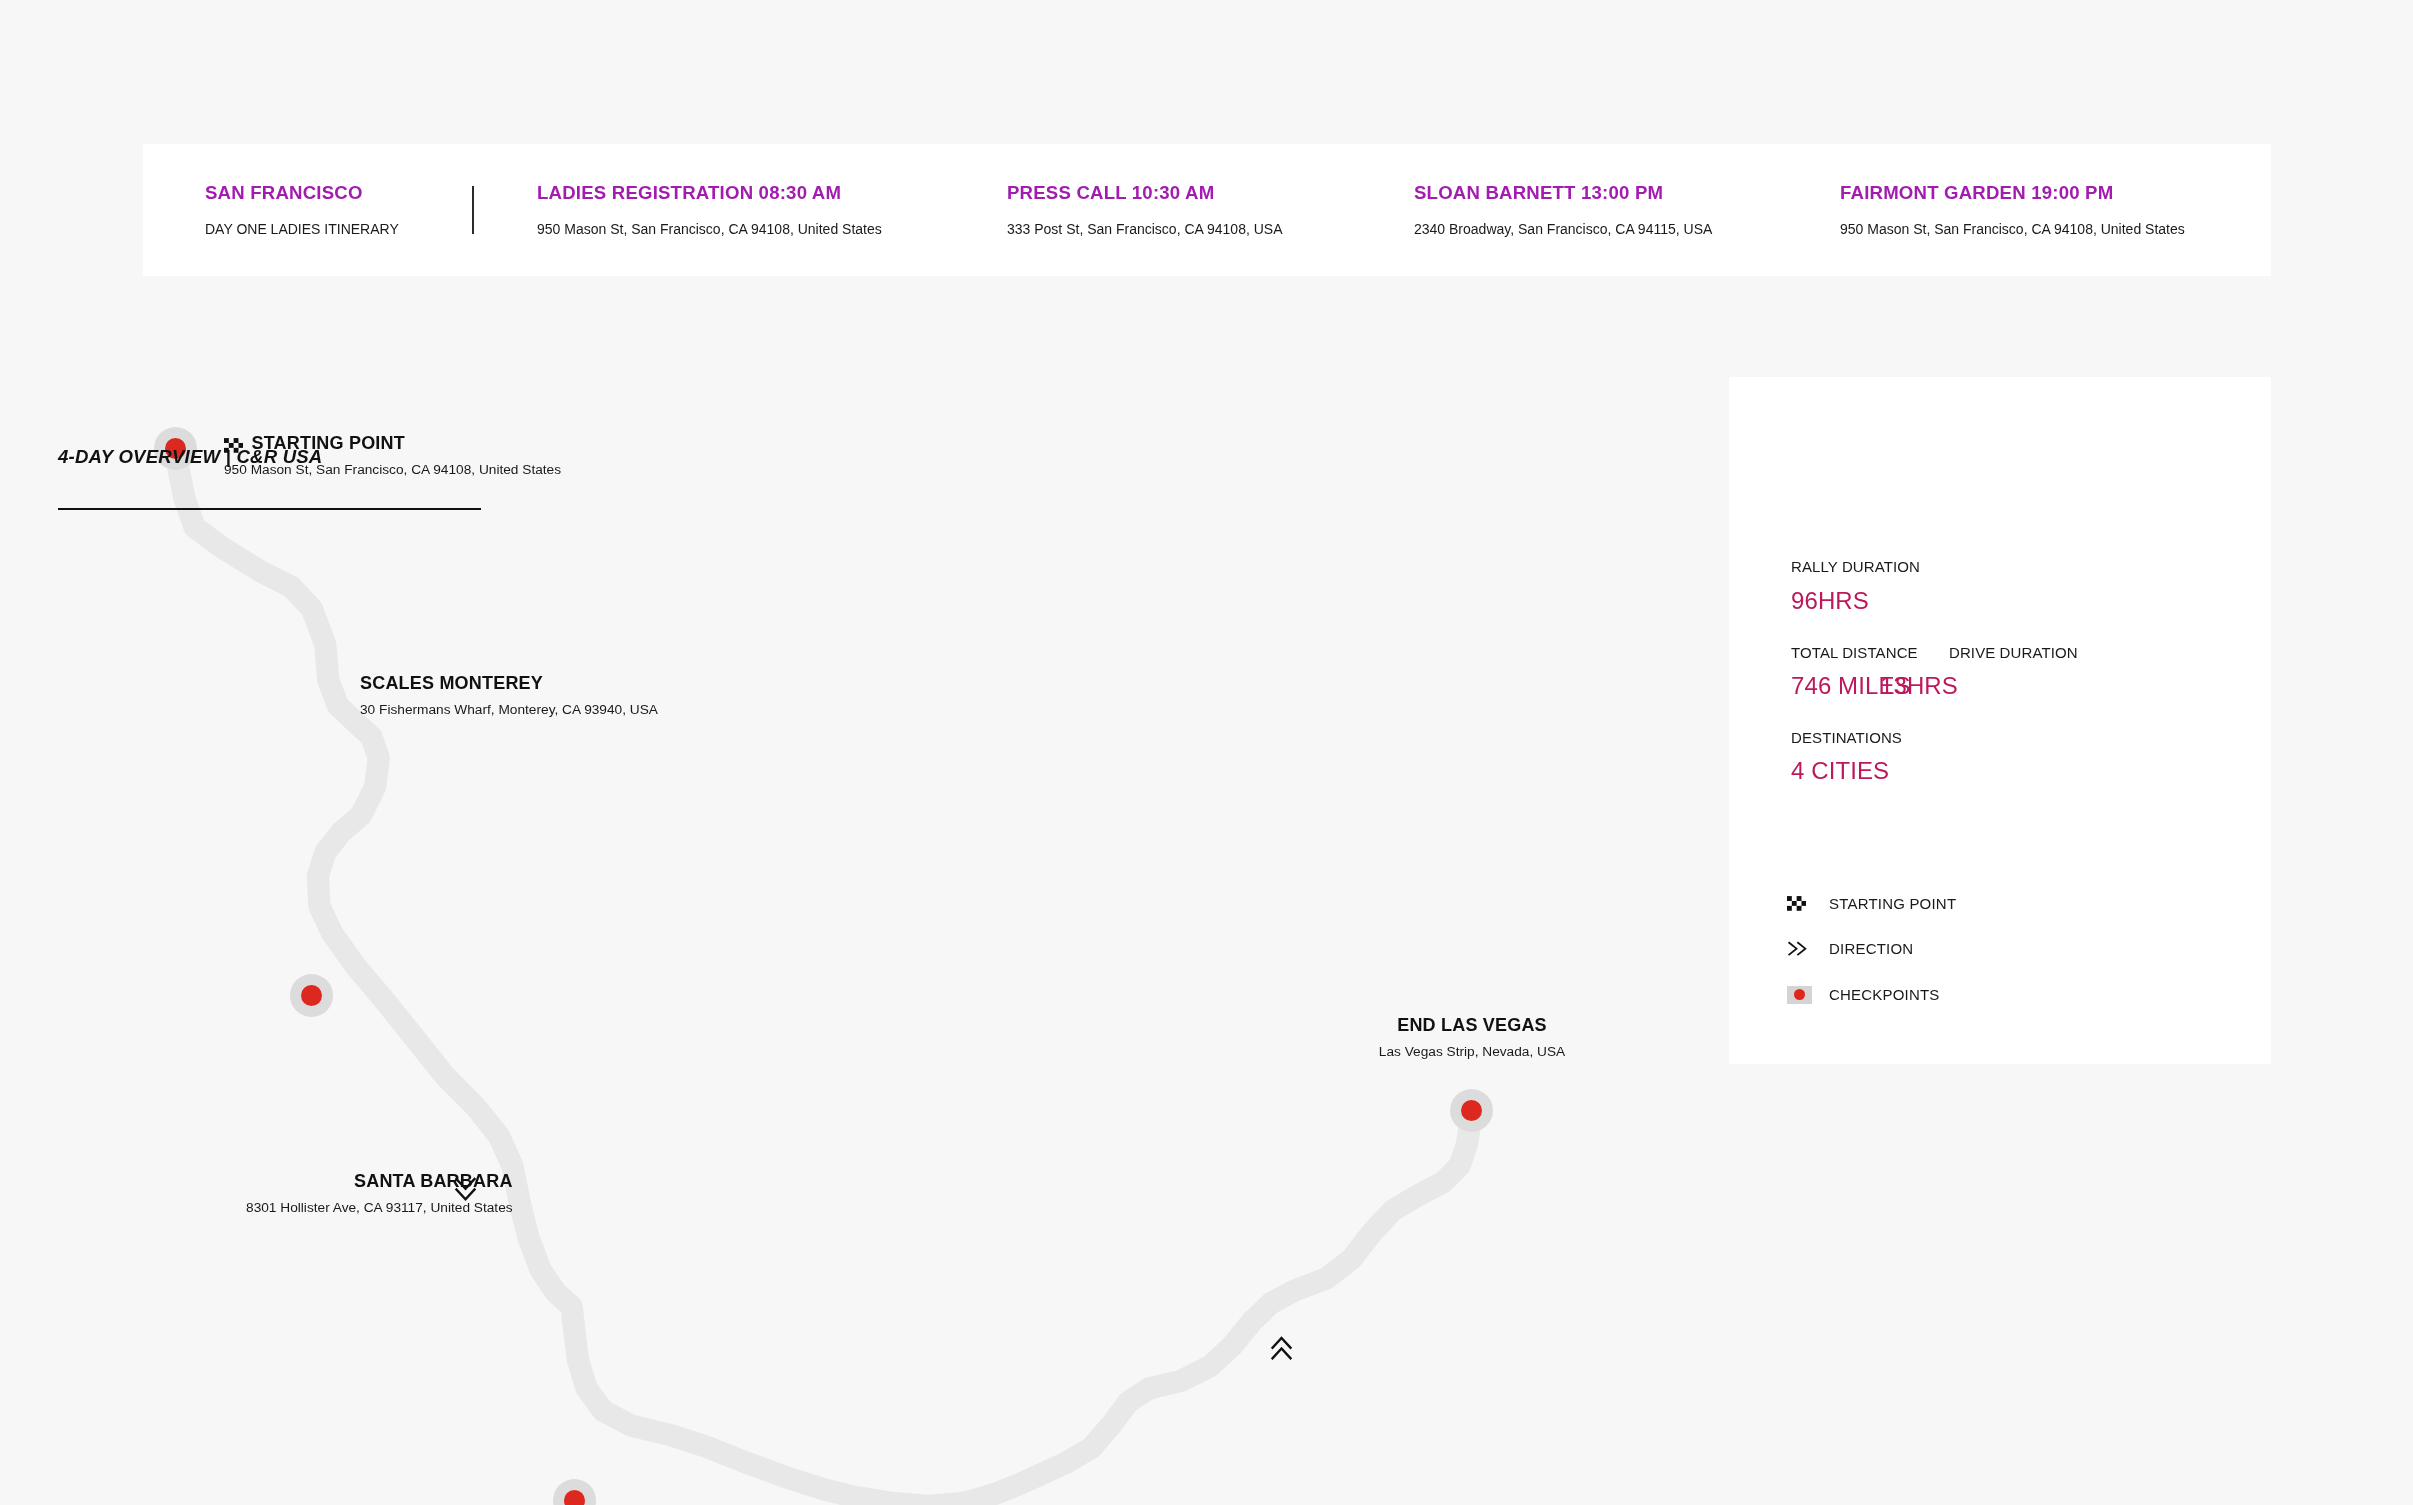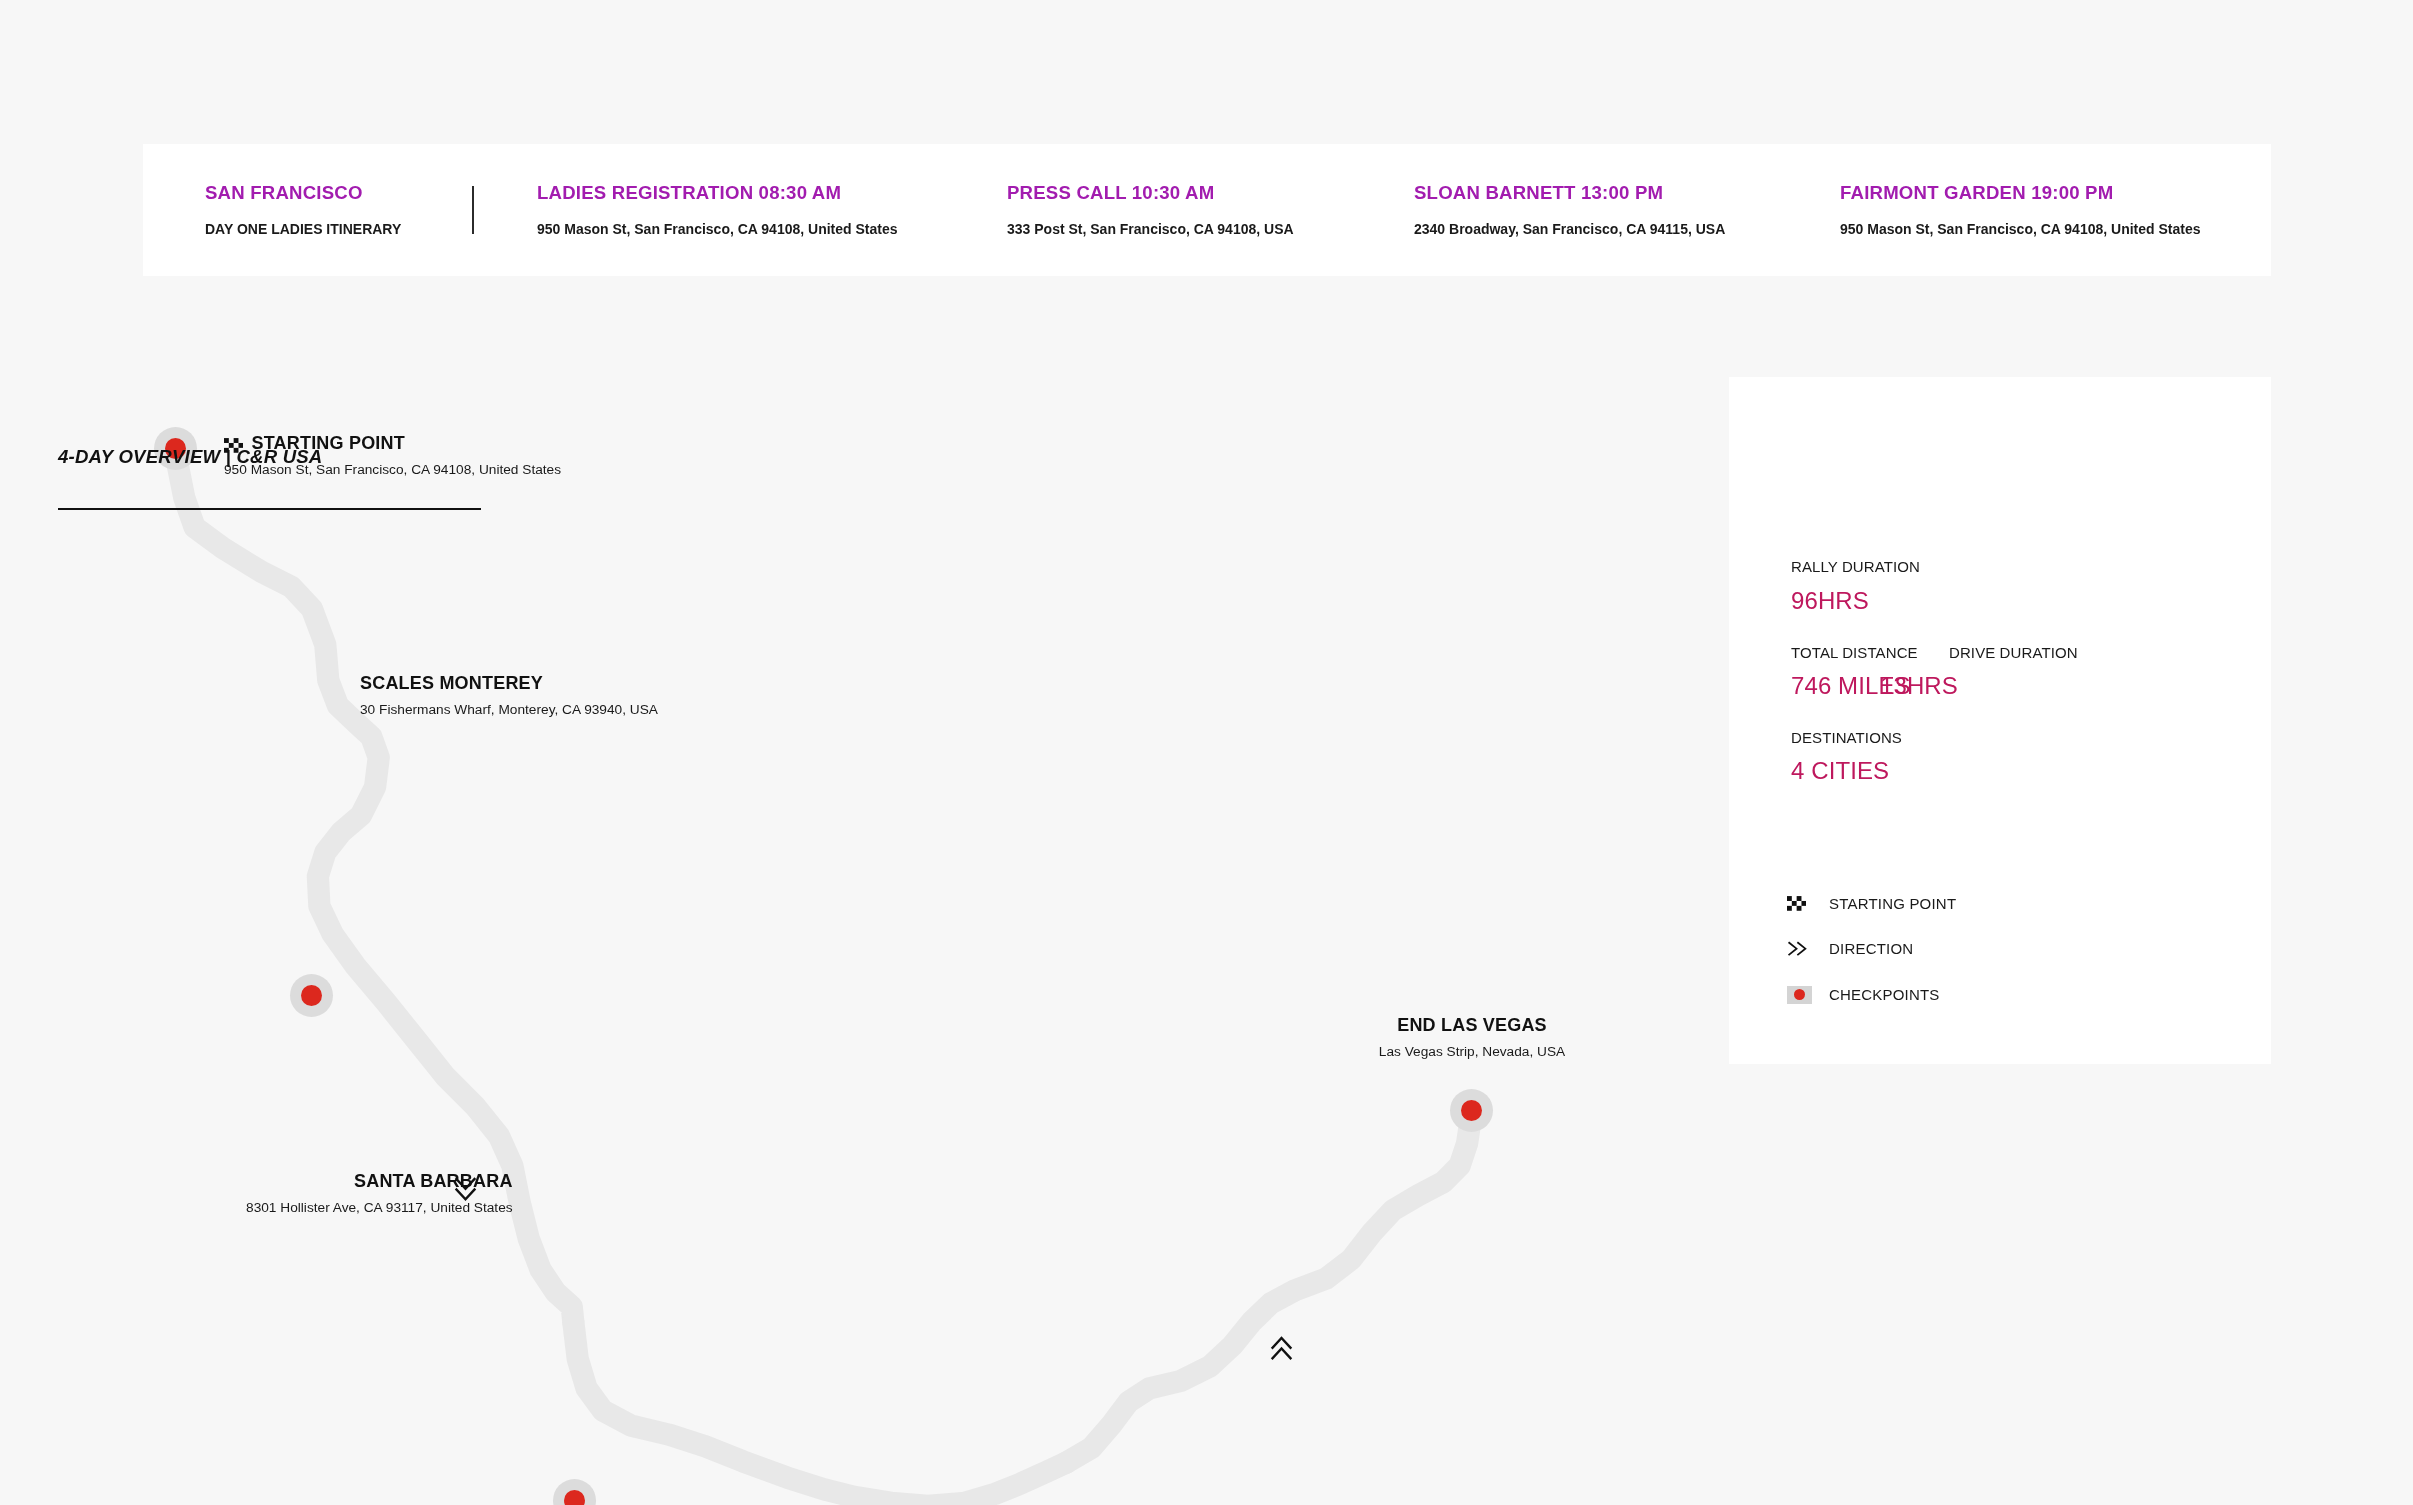--- a/index.html
+++ b/index.html
@@ -29,21 +29,21 @@
   .itin-title{
     font-size:18.6px;
     font-weight:bold;
     letter-spacing:0.2px;
     color:#a21caf;
     white-space:nowrap;
     line-height:1.25;
   }
   .itin-sub{
     font-size:14px;
-    font-weight:bold;
+    font-weight:normal;
     color:#1a1a1a;
     white-space:nowrap;
     margin-top:17px;
     line-height:1.25;
   }
   .itin-divider{
     position:absolute;
     left:472px; top:186px;
     width:1.5px; height:48px;
     background:#2b2b2b;

